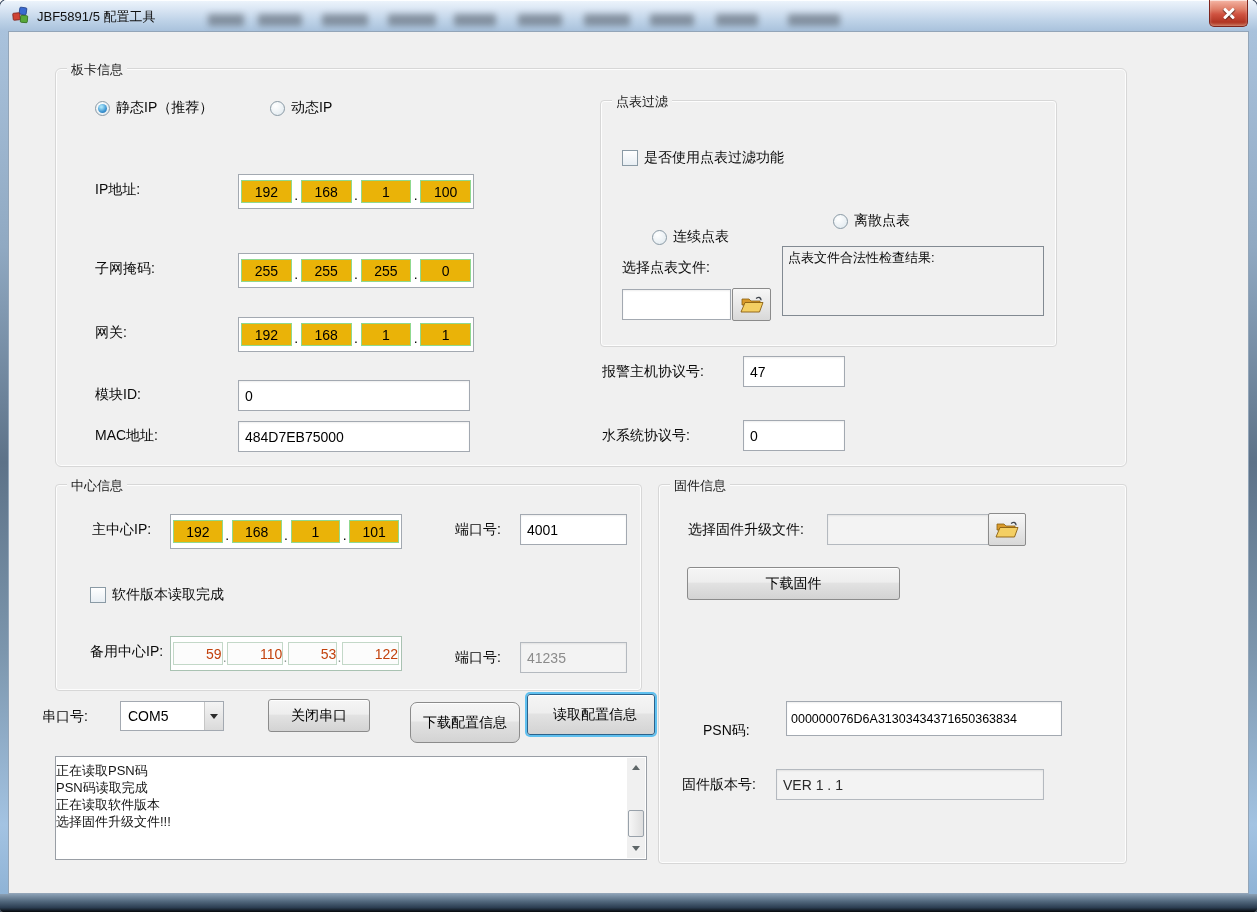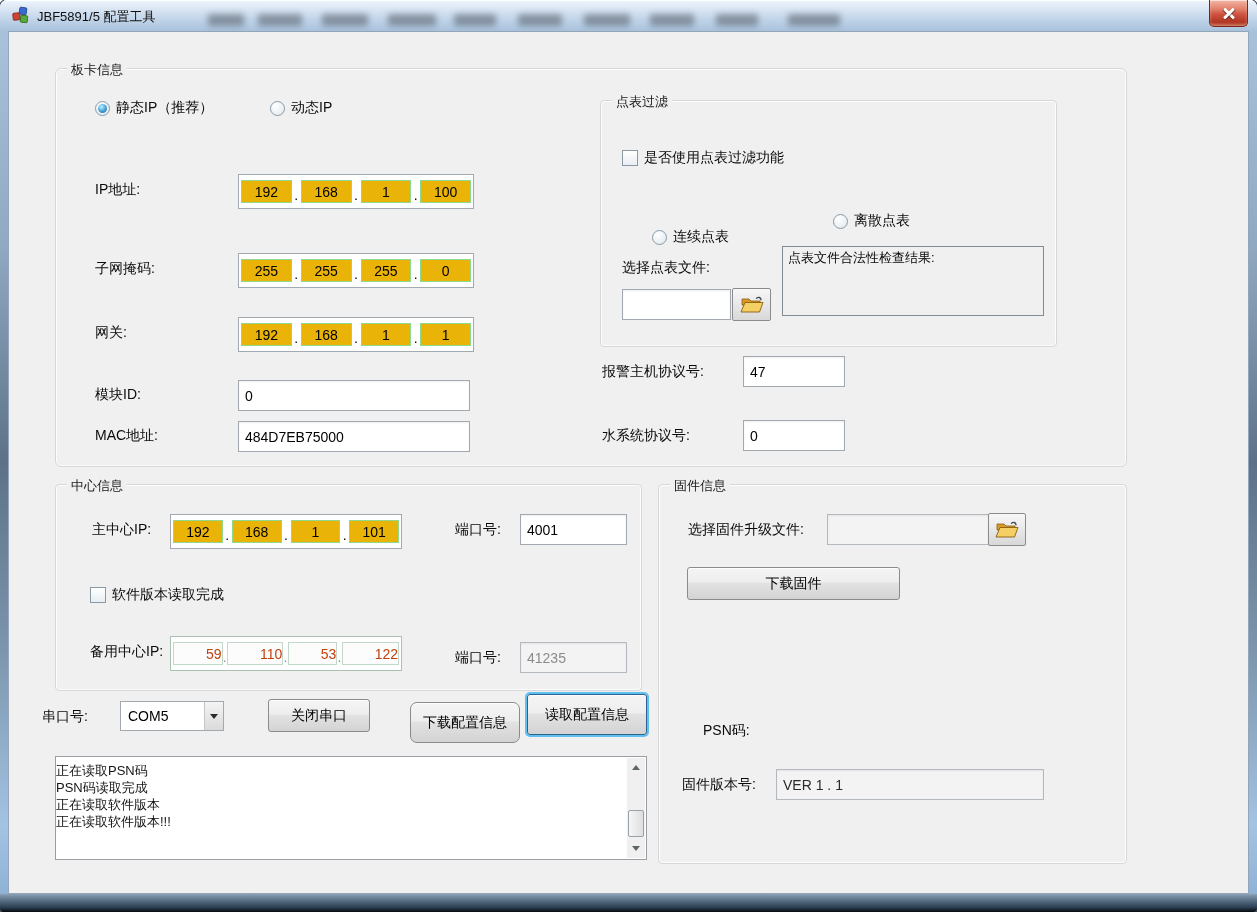--- a/index.html
+++ b/index.html
@@ -70,21 +70,21 @@
   .radio.checked::after { content:""; position:absolute; left:2px; top:2px; right:2px; bottom:2px;
            border-radius:50%; background:radial-gradient(circle at 38% 32%,#a6e2f8 10%,#3d95d2 60%,#1a5f9e); }
   .check { width:14px; height:14px; border:1px solid #8a9aa5;
            background:linear-gradient(#ffffff,#e8eef3); }
   .ctrl-row .txt { font-size:14px; color:#0a0a0a; white-space:nowrap; }
   .btn { position:absolute; display:flex; align-items:center; justify-content:center;
          font-size:14px; color:#000;
          background:linear-gradient(#f5f5f5,#eeeeee 45%,#e2e2e2 50%,#d3d3d3);
          border:1px solid #8b8b8b; border-radius:3px;
          box-shadow:inset 0 1px 0 rgba(255,255,255,.9); cursor:pointer; white-space:nowrap; }
-  .btn.focus { border-color:#2c628b; box-shadow:0 0 0 2px #5fc0ef, inset 0 1px 0 rgba(255,255,255,.9); }
+  .btn.focus { border-color:#2c628b; box-shadow:0 0 0 2px #5fc0ef, inset 0 1px 0 rgba(255,255,255,.9);padding-left:8px; }
   .combo { position:absolute; height:28px; background:#fff; border:1px solid #a3a9b1;
            display:flex; align-items:center; font-size:14px; color:#000; padding-left:7px; cursor:pointer; }
   .combo-arrow-box { margin-left:auto; width:18px; height:100%; display:flex; align-items:center;
            justify-content:center; background:linear-gradient(#f4f4f4,#dadada); border-left:1px solid #c6c6c6; }
   .tri-down { width:0; height:0; border-left:4px solid transparent; border-right:4px solid transparent;
            border-top:5px solid #2b2b2b; }
   .result-box { position:absolute; border:1px solid #828a92; background:#f0f0f0;
            font-size:13px; color:#0a0a0a; padding:2px 5px; }
   .logbox { position:absolute; background:#fff; border:1px solid #999ea5; overflow:hidden; }
   .logline { font-size:13px; line-height:17px; color:#141414; white-space:nowrap; }
@@ -264,21 +264,21 @@
   </div>
   <div class="btn" style="left:268px;top:699px;width:100px;height:31px;">关闭串口</div>
   <div class="btn" style="left:410px;top:702px;width:108px;height:39px;border-radius:7px;">下载配置信息</div>
   <div class="btn focus" style="left:527px;top:694px;width:118px;height:39px;">读取配置信息</div>
 
   <div class="logbox" style="left:55px;top:756px;width:590px;height:102px;">
     <div class="pad-top"></div>
     <div class="logline">正在读取PSN码</div>
     <div class="logline">PSN码读取完成</div>
     <div class="logline">正在读取软件版本</div>
-    <div class="logline">正在读取软件版本!!!</div>
+    <div class="logline">选择固件升级文件!!!</div>
     <div class="vscroll">
       <span class="vs-arrow vs-up"></span>
       <span class="vs-thumb"></span>
       <span class="vs-arrow vs-dn"></span>
     </div>
   </div>
 
   <div class="group" style="left:658px;top:484px;width:467px;height:378px;">
     <span class="group-label">固件信息</span>
   </div>
@@ -289,17 +289,18 @@
     <svg width="24" height="19" viewBox="0 0 24 19">
       <path d="M2 4 h7 l2 2 h9 v4 H2 z" fill="#d99a2b" stroke="#8a5f10" stroke-width="0.8"></path>
       <path d="M1 17 L5 7.5 h18 L19.5 17 z" fill="#f4cf63" stroke="#8a5f10" stroke-width="0.9"></path>
       <path d="M16 3.5 q4 -2.5 5 1" fill="none" stroke="#3f454d" stroke-width="1.3"></path>
       <path d="M21.6 5.6 l-1.8-0.7 1.5-1.2 z" fill="#3f454d"></path>
     </svg>
   </div>
   <div class="btn" style="left:687px;top:567px;width:211px;height:31px;">下载固件</div>
 
   <div class="label" style="left:703px;top:710px;margin-top:12px;">PSN码:</div>
+  <div class="tbox" style="left:786px;top:701px;width:266px;height:33px;font-size:12.5px;padding:0 4px;">000000076D6A31303434371650363834</div>
 
   <div class="label" style="left:682px;top:776px;">固件版本号:</div>
   <div class="tbox dim" style="left:776px;top:769px;width:254px;color:#2a2a2a;">VER 1 . 1</div>
 
 </div>
 
 </body></html>

